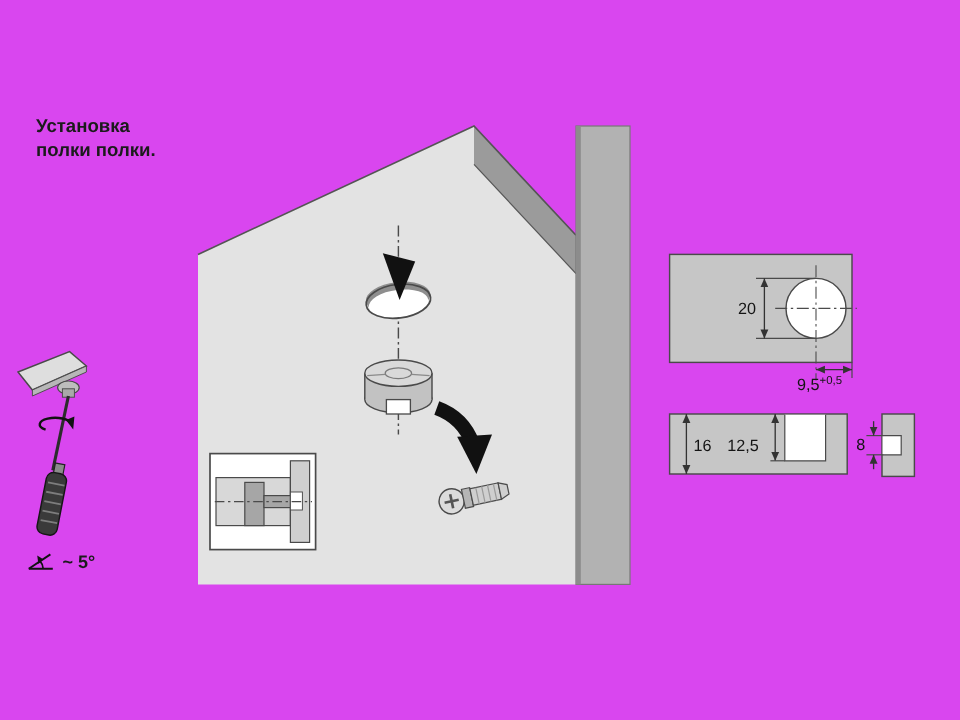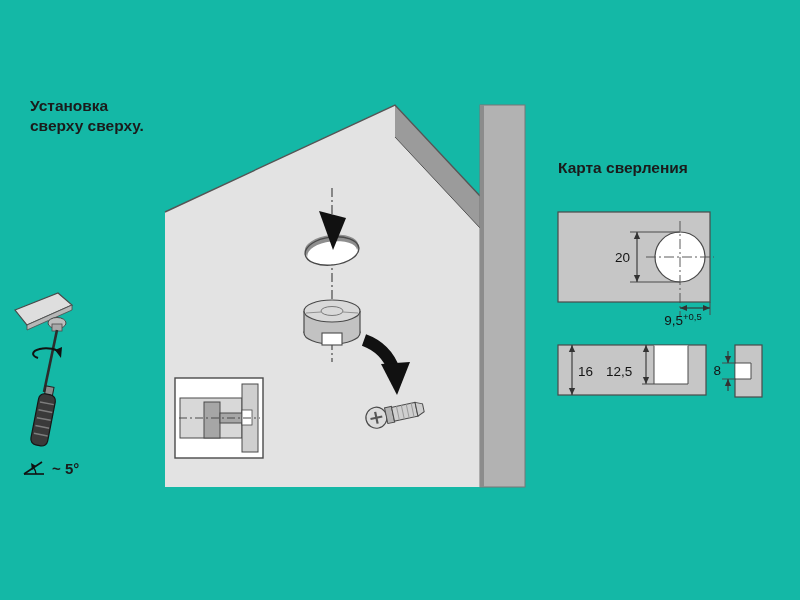--- a/index.html
+++ b/index.html
@@ -1,37 +1,37 @@
 <!DOCTYPE html>
 <html><head>
 <meta charset="utf-8">
 <style>
   html,body{margin:0;padding:0;background:#fff;}
-  .page{position:relative;width:800px;height:600px;background:#14b8a6;
+  .page{position:relative;width:800px;height:600px;background:#d946ef;
         font-family:"Liberation Sans",sans-serif;overflow:hidden;}
   .caption{position:absolute;font-weight:bold;font-size:15.5px;line-height:1.28;color:#1b1b1b;white-space:nowrap;}
   #cap-install{left:30px;top:96px;}
   #cap-drill{left:558px;top:158px;}
   .page > svg{position:absolute;}
   #left-illus{left:14px;top:290px;}
   #scene{left:160px;top:100px;}
   #drillmap{left:550px;top:205px;}
   #angle-note{position:absolute;left:22px;top:459px;display:flex;align-items:center;gap:6px;
               font-weight:bold;font-size:15px;color:#1b1b1b;}
   #angle-note svg{position:static;}
   svg text{font-family:"Liberation Sans",sans-serif;fill:#141414;font-size:13.5px;font-weight:normal;}
 </style>
 </head>
 <body>
 
 <div class="page">
 
   <div class="caption" id="cap-install">
     <div>Установка</div>
-    <div>сверху сверху.</div>
+    <div>полки полки.</div>
   </div>
 
   <svg id="left-illus" width="62" height="172" viewBox="0 0 62 172">
     <g>
       <polygon points="1,20 44,3 58,15 13,35" fill="#dedede" stroke="#4a4a4a" stroke-width="1.2"></polygon>
       <polygon points="13,35 58,15 58,20 13,40" fill="#b7b7b7" stroke="#4a4a4a" stroke-width="0.8"></polygon>
     </g>
     <g>
       <ellipse cx="43" cy="33" rx="9" ry="5.5" fill="#bdbdbd" stroke="#4a4a4a" stroke-width="1"></ellipse>
       <rect x="38" y="34" width="10" height="7" fill="#a9a9a9" stroke="#4a4a4a" stroke-width="0.8"></rect>
@@ -120,21 +120,20 @@
       <rect x="20" y="298" width="62" height="40" fill="#d8d8d8" stroke="#4a4a4a" stroke-width="1"></rect>
       <rect x="44" y="302" width="16" height="36" fill="#a6a6a6" stroke="#4a4a4a" stroke-width="1"></rect>
       <rect x="60" y="313" width="24" height="10" fill="#a6a6a6" stroke="#4a4a4a" stroke-width="1"></rect>
       <rect x="82" y="284" width="16" height="68" fill="#cfcfcf" stroke="#4a4a4a" stroke-width="1"></rect>
       <rect x="82" y="310" width="10" height="15" fill="#ffffff" stroke="#4a4a4a" stroke-width="0.8"></rect>
       <line x1="19" y1="318" x2="100" y2="318" stroke="#4a4a4a" stroke-width="1" stroke-dasharray="8 3 2 3"></line>
     </g>
   </svg>
 
   <div class="caption" id="cap-drill">
-    <div>Карта сверления</div>
   </div>
 
   <svg id="drillmap" width="245" height="205" viewBox="0 0 245 205">
     <defs>
       <marker id="da" viewBox="0 0 10 10" refX="9" refY="5" markerWidth="7.5" markerHeight="7.5" orient="auto-start-reverse">
         <path d="M0,1 L9,5 L0,9 z" fill="#333"></path>
       </marker>
     </defs>
 
     <g>

